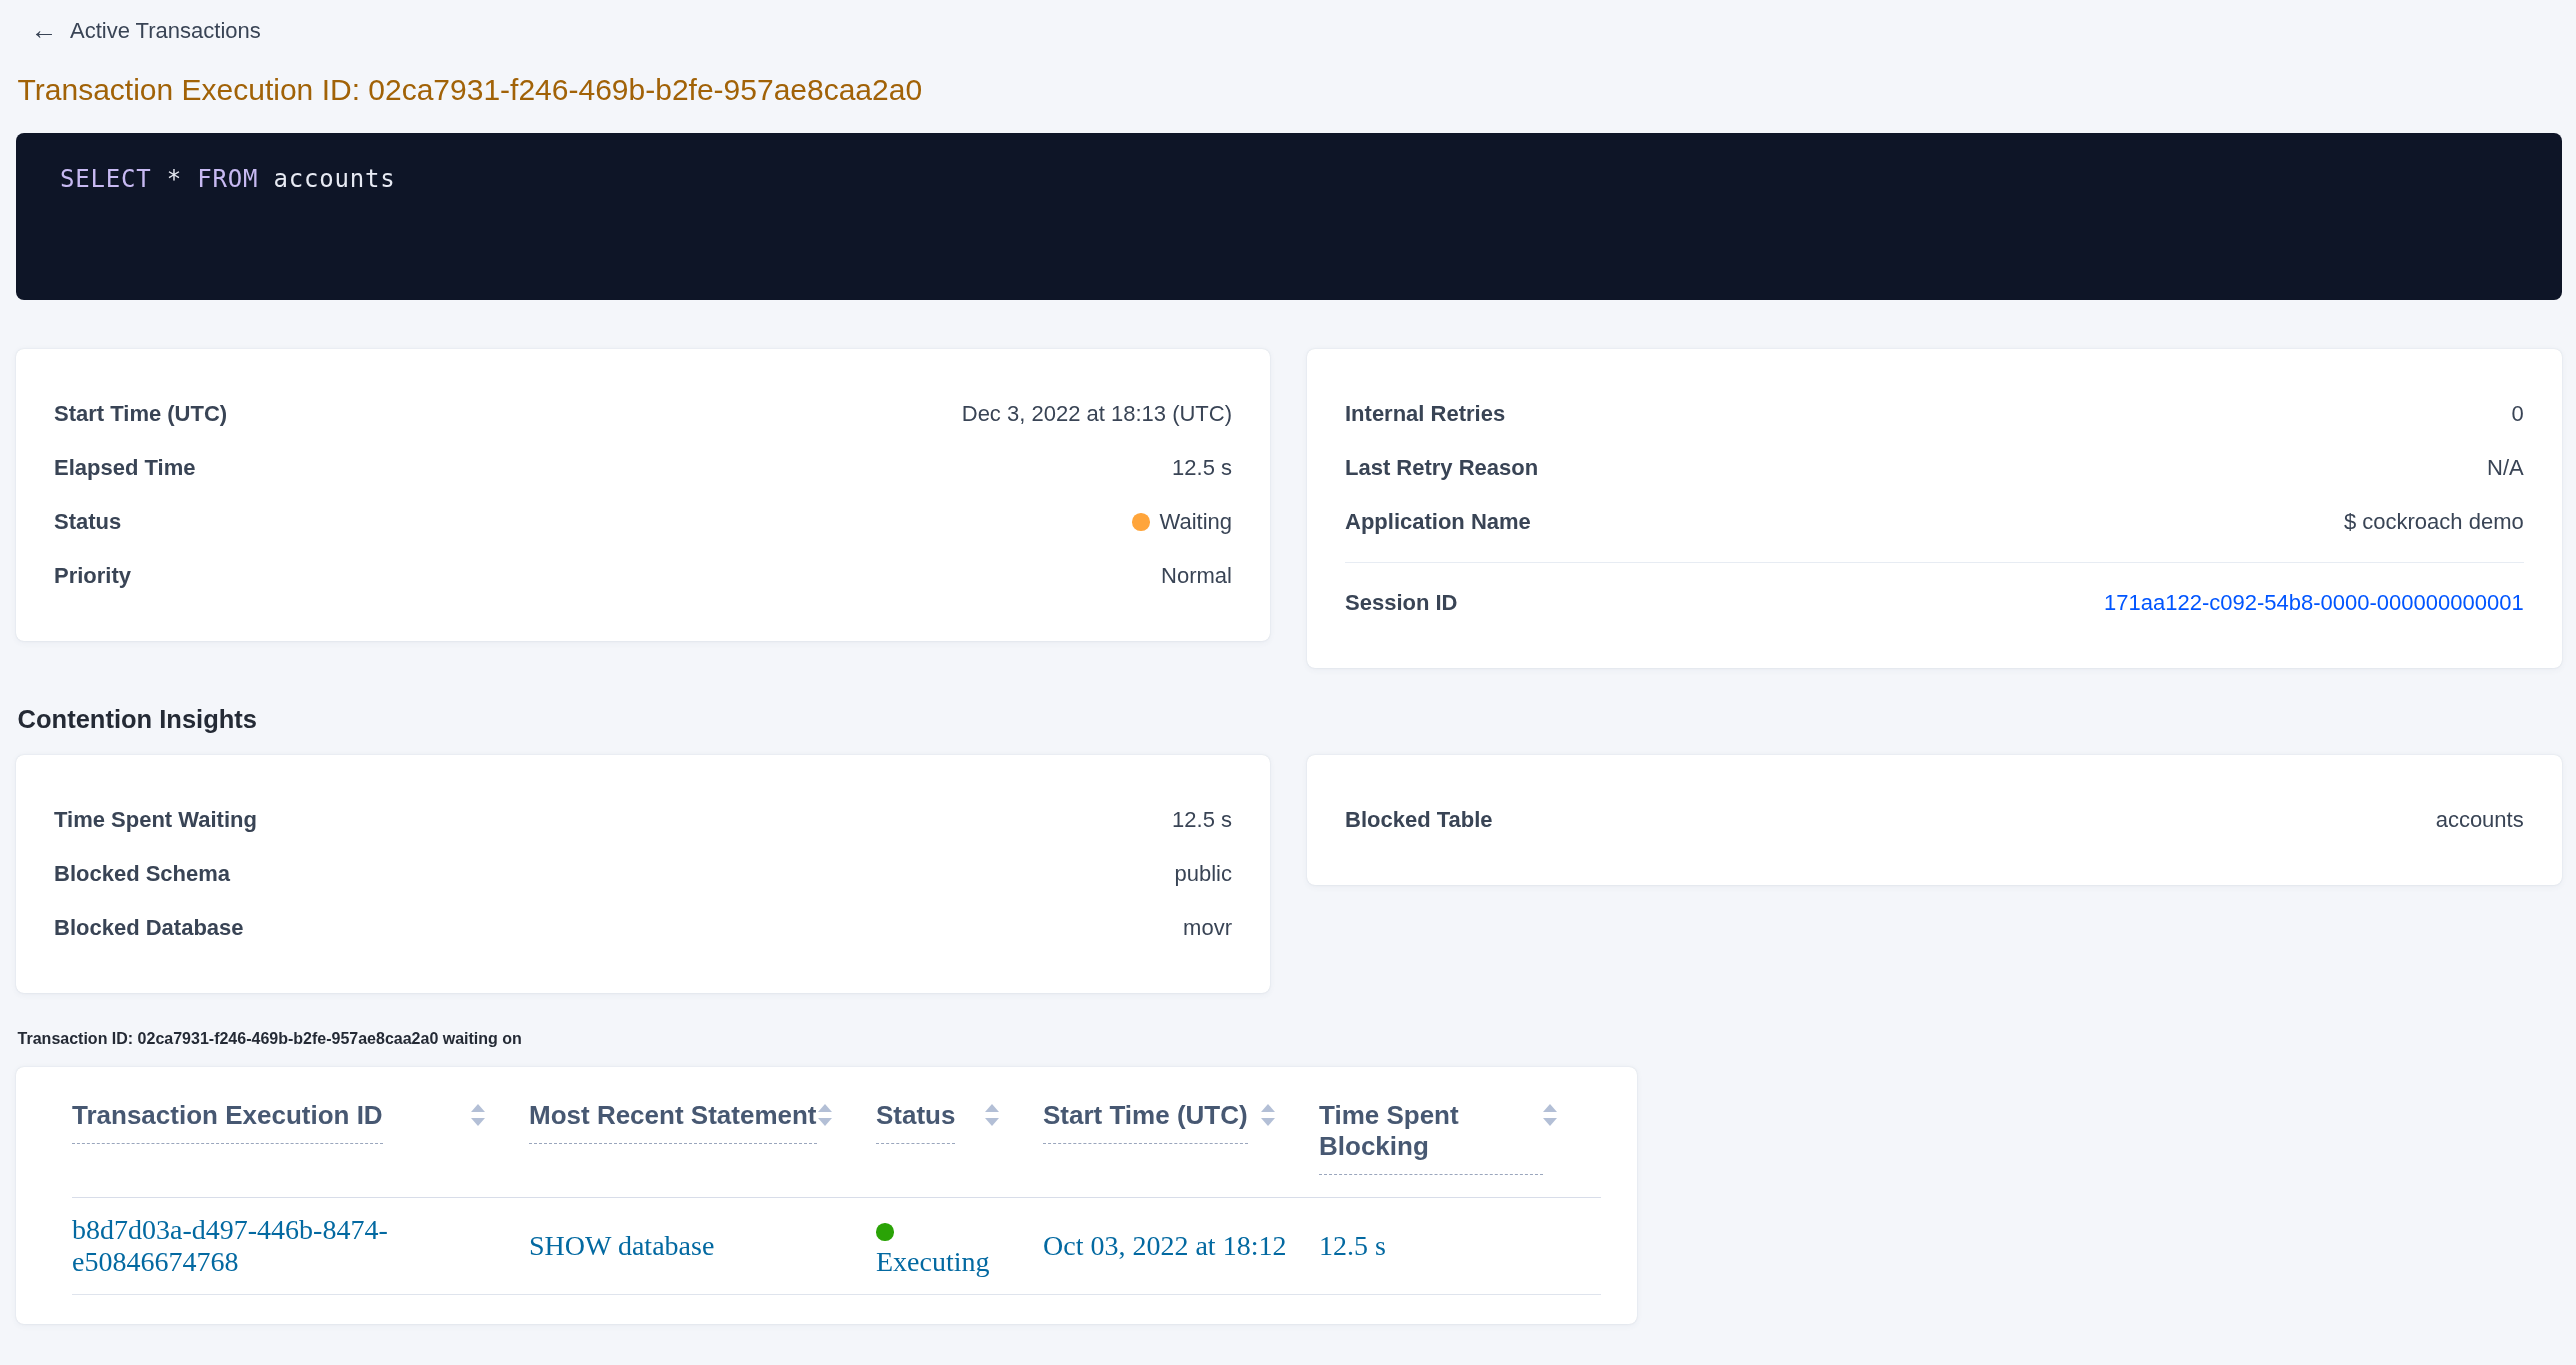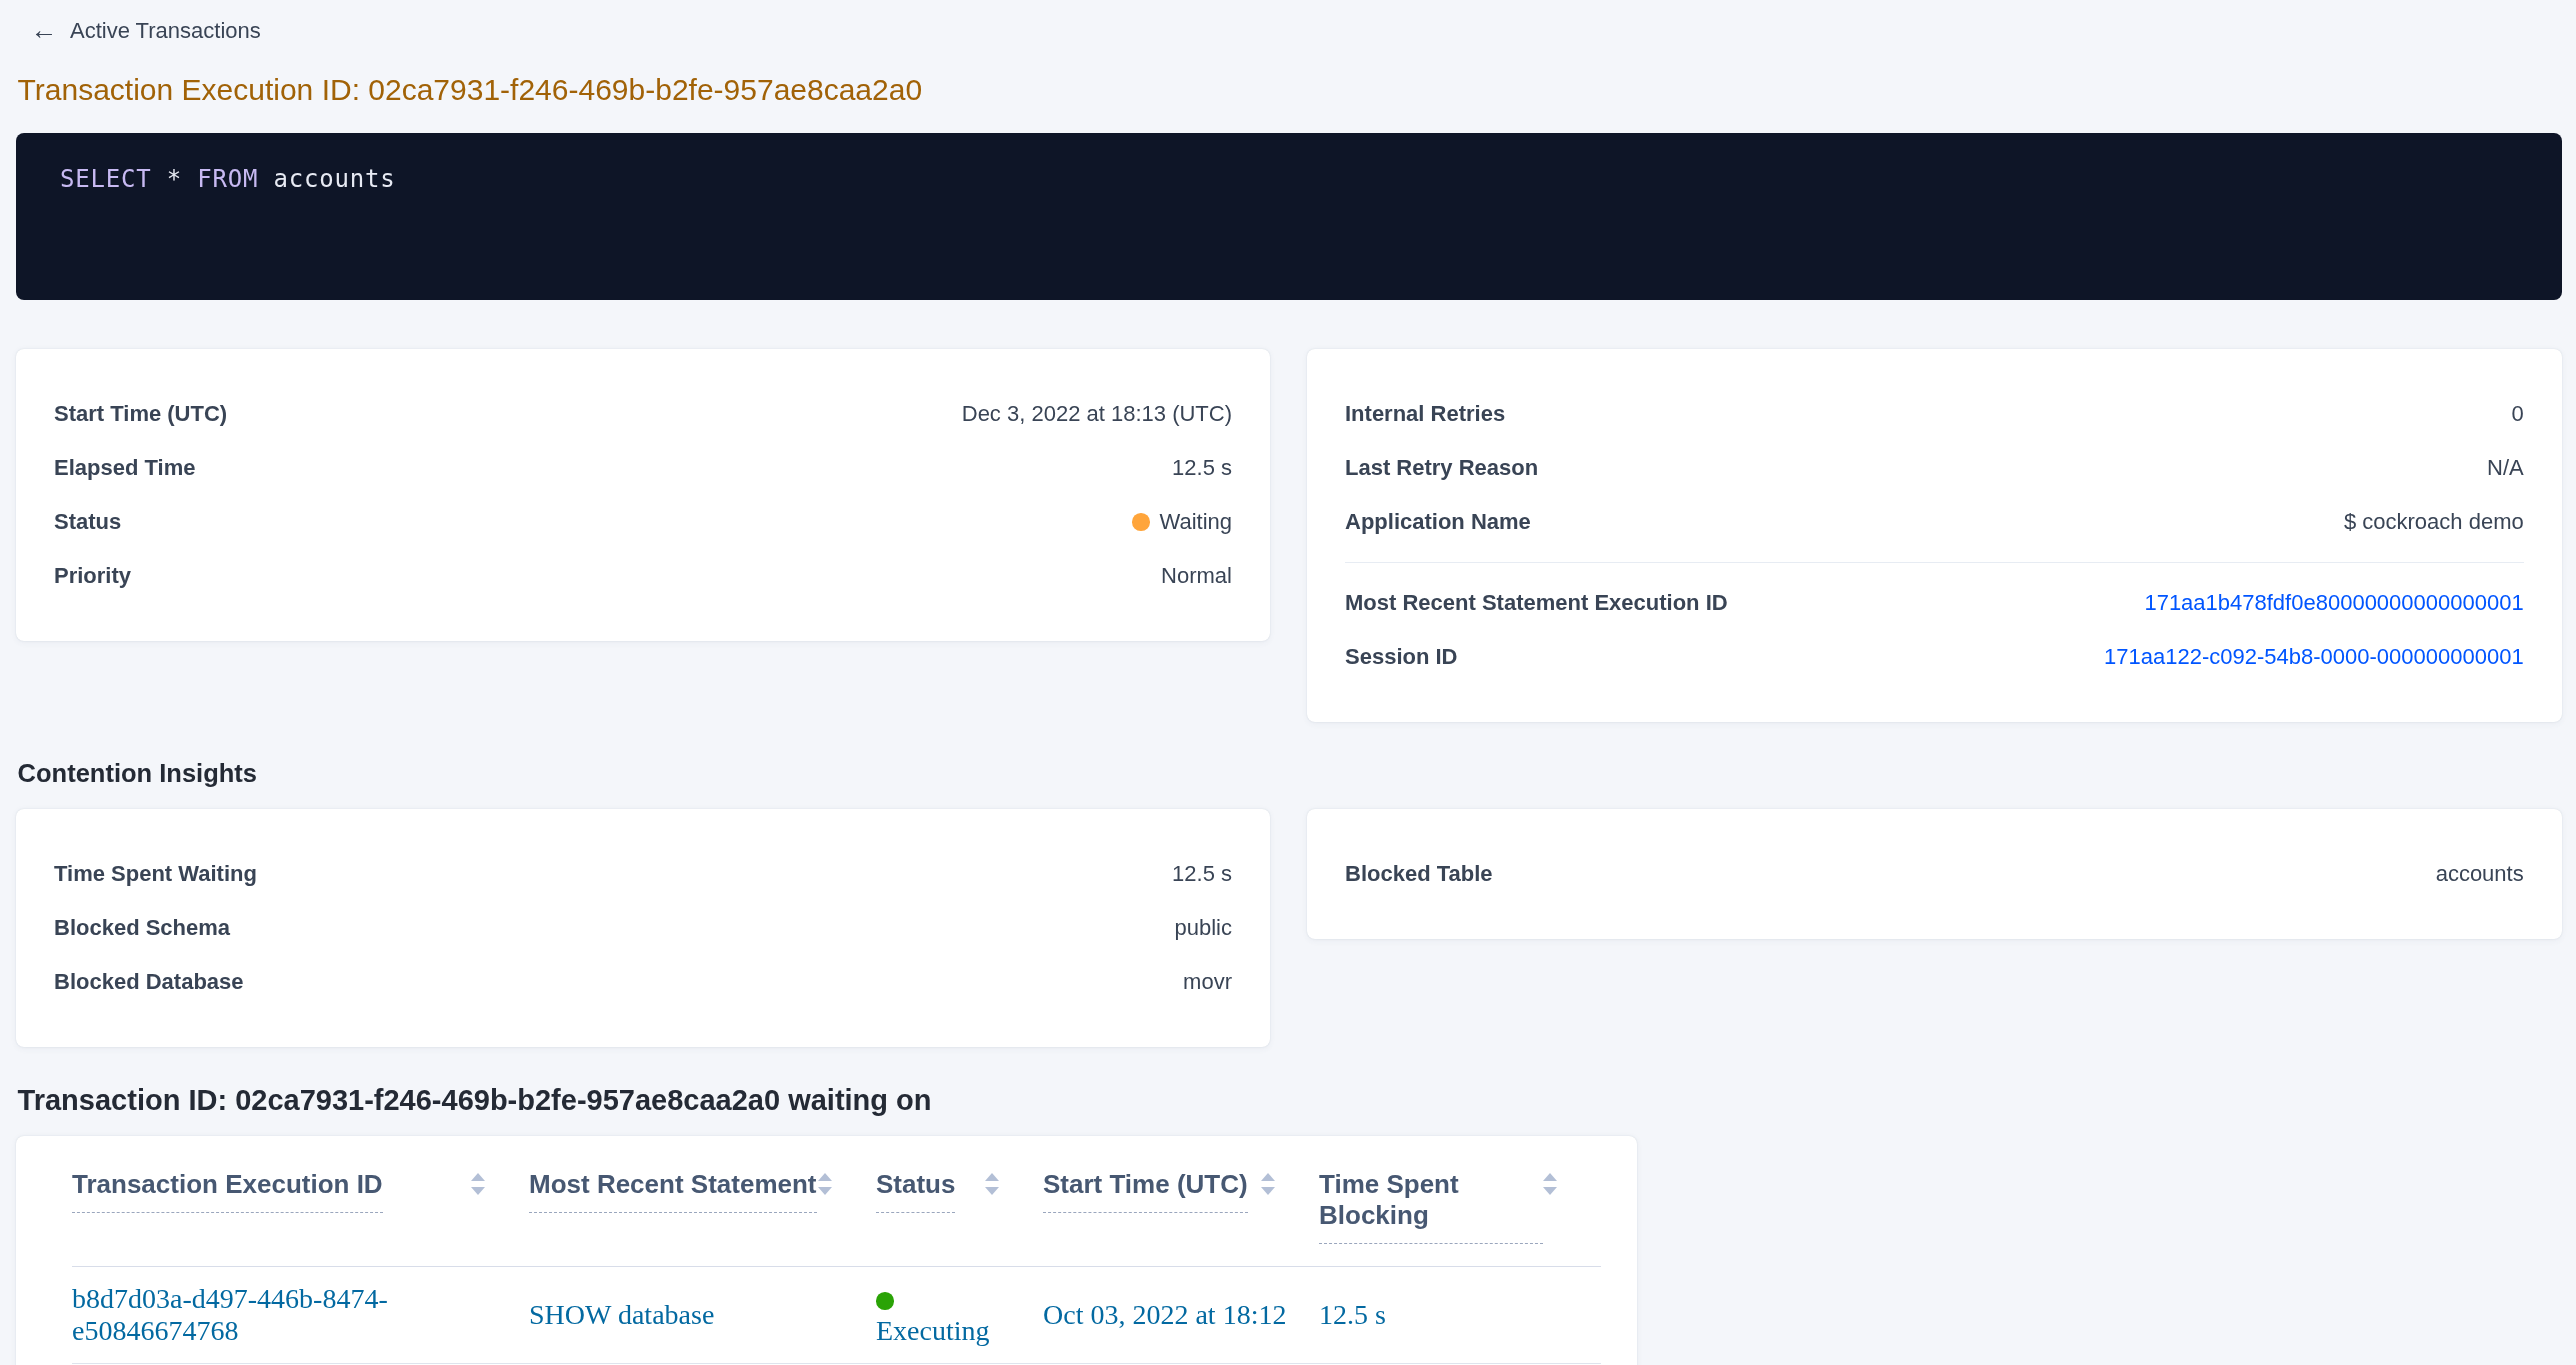--- a/index.html
+++ b/index.html
@@ -71,21 +71,21 @@
   .dot-executing { background:#2aa306; }  
 
   
   .section-heading {
     font-size:25.5px; font-weight:700; color:#242a35;
     margin:37px 0 0 1.6px;
   }
   .cards-grid.contention { margin-top:20.7px; }
 
   .waiting-heading {
-    font-size:29px; font-weight:700; color:#242a35;
+    font-size:16px; font-weight:700; color:#242a35;
     margin:37px 0 0 1.6px;
   }
 
   
   .table-card {
     width:1621px;
     margin-top:19px;
     background:#fff;
     border-radius:8px;
     box-shadow:0 0 1.6px rgba(67,90,111,.18), 0 1.6px 6.4px rgba(67,90,111,.06);
@@ -174,24 +174,20 @@
       <span class="kv-value">N/A</span>
     </div>
     <div class="kv-row">
       <span class="kv-label">Application Name</span>
       <span class="kv-value">$ cockroach demo</span>
     </div>
 
     <div class="card-divider"></div>
 
     <div class="kv-row">
-      <span class="kv-label">Most Recent Statement Execution ID</span>
-      <a class="kv-value link">171aa1b478fdf0e80000000000000001</a>
-    </div>
-    <div class="kv-row">
       <span class="kv-label">Session ID</span>
       <a class="kv-value link">171aa122-c092-54b8-0000-000000000001</a>
     </div>
   </div>
 </div>
 
 <h2 class="section-heading">Contention Insights</h2>
 
 <div class="cards-grid contention">
 

